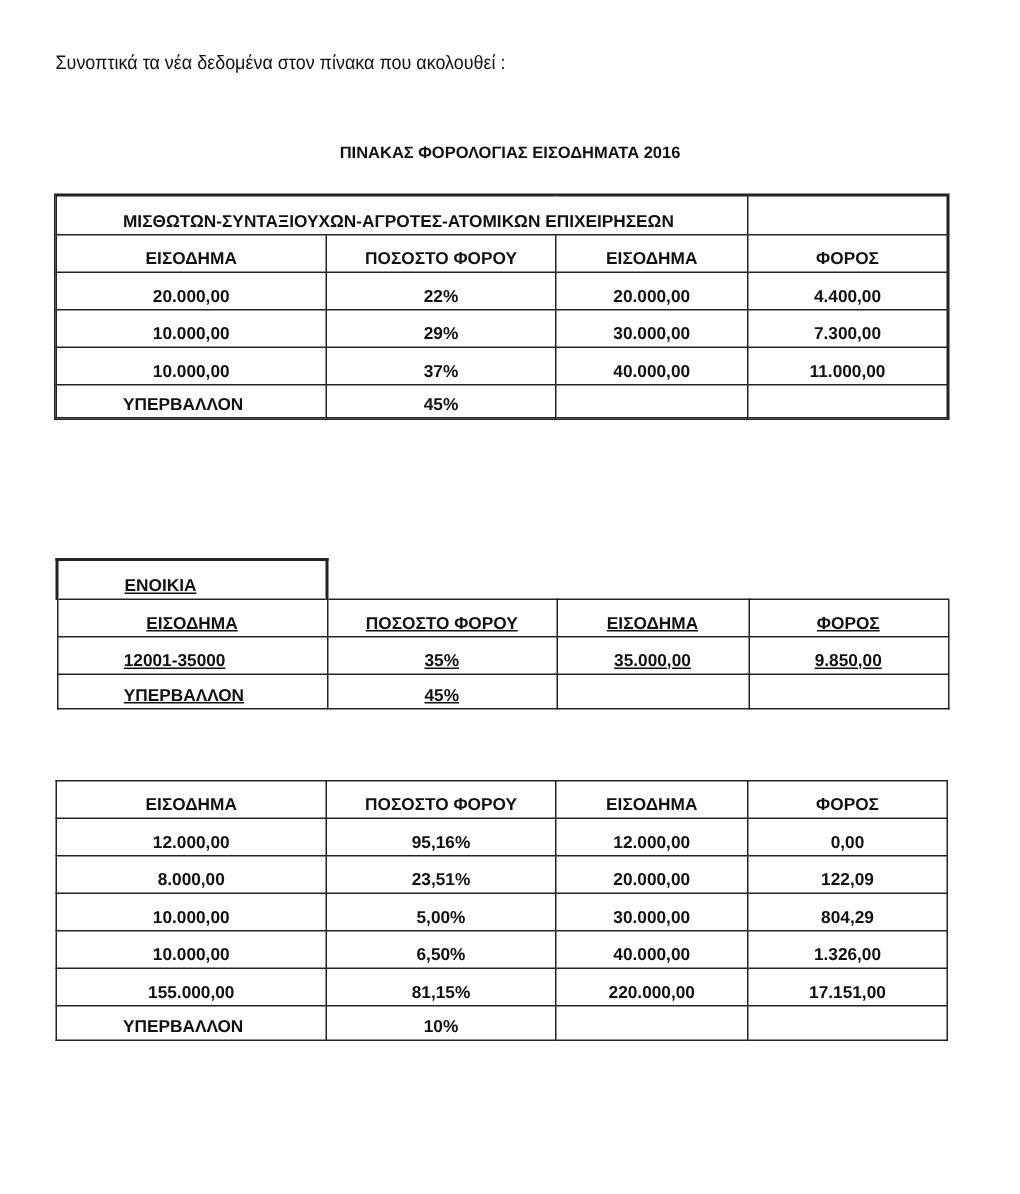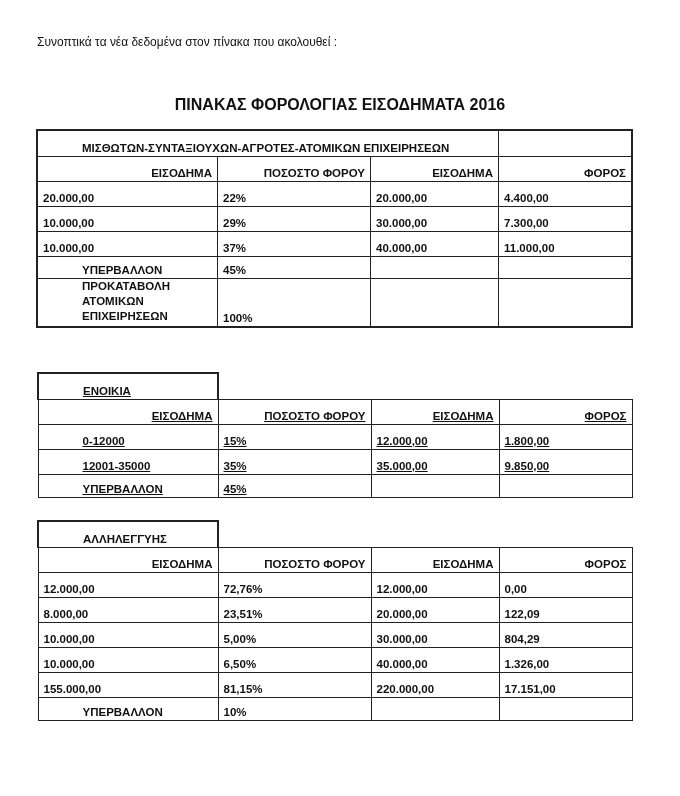--- a/index.html
+++ b/index.html
@@ -1,23 +1,23 @@
 <!DOCTYPE html>
 <html><head>
 <meta charset="utf-8">
 <style>
   html, body { margin: 0; padding: 0; background: #ffffff; }
   body { width: 680px; height: 796px; position: relative; overflow: hidden;
          font-family: "Liberation Sans", sans-serif; color: #111; }
   .intro { position: absolute; left: 37px; top: 34px; font-size: 13px; font-family: "Liberation Sans", sans-serif; transform: scaleX(0.92); transform-origin: left; }
-  .title { position: absolute; left: 0; width: 680px; top: 96px; text-align: center; font-size: 16px; font-weight: bold; }
+  .title { position: absolute; left: 0; width: 680px; top: 96px; text-align: center; font-size: 11px; font-weight: bold; }
   .tbl { position: absolute; left: 37px; border-collapse: collapse; table-layout: fixed; }
   .tbl td { border: 1px solid #222; font-size: 11.5px; font-weight: bold; padding: 0 5px 2px 5px; vertical-align: bottom; box-sizing: border-box; white-space: nowrap; }
-  .tbl td.r { text-align: left; }
-  .tbl td.c { text-align: right; }
+  .tbl td.r { text-align: center; }
+  .tbl td.c { text-align: center; }
   .tbl td.l { text-align: left; padding-left: 44px; }
   .tbl td.nob { border: none; border-bottom: 1px solid #222; }
   .tbl td.wrap { white-space: normal; line-height: 15px; }
   .tbl { outline: 1px solid #222; }
   col.c1 { width: 180px; } col.c2 { width: 153px; } col.c3 { width: 128px; } col.c4 { width: 133px; }
   #t1 { top: 130px; } #t2 { top: 372px; outline: none; text-decoration: underline; } #t3 { top: 520px; outline: none; }
   #t2 td.sect, #t3 td.sect { border: 2px solid #222; border-bottom: 1px solid #222; }
 </style>
 </head>
 <body>
@@ -60,52 +60,40 @@
     <td class="r">37%</td>
     <td class="r">40.000,00</td>
     <td class="r">11.000,00</td>
   </tr>
   <tr style="height:22px">
     <td class="l">ΥΠΕΡΒΑΛΛΟΝ</td>
     <td class="r">45%</td>
     <td class="r"></td>
     <td class="r"></td>
   </tr>
-  <tr style="height:46px">
-    <td class="l wrap">ΠΡΟΚΑΤΑΒΟΛΗ ΑΤΟΜΙΚΩΝ ΕΠΙΧΕΙΡΗΣΕΩΝ</td>
-    <td class="r">100%</td>
-    <td class="r"></td>
-    <td class="r"></td>
-  </tr>
 </tbody>
   </table>
 
 <table class="tbl" id="t2">
   <colgroup>
       <col class="c1">
       <col class="c2">
       <col class="c3">
       <col class="c4">
     </colgroup>
   <tbody>
       <tr style="height:26px">
     <td class="l sect">ΕΝΟΙΚΙΑ</td>
     <td class="nob" colspan="3"></td>
   </tr>
   <tr style="height:25px">
     <td class="c">ΕΙΣΟΔΗΜΑ</td>
     <td class="c">ΠΟΣΟΣΤΟ ΦΟΡΟΥ</td>
     <td class="c">ΕΙΣΟΔΗΜΑ</td>
     <td class="c">ΦΟΡΟΣ</td>
-  </tr>
-  <tr style="height:25px">
-    <td class="l">0-12000</td>
-    <td class="r">15%</td>
-    <td class="r">12.000,00</td>
-    <td class="r">1.800,00</td>
   </tr>
   <tr style="height:25px">
     <td class="l">12001-35000</td>
     <td class="r">35%</td>
     <td class="r">35.000,00</td>
     <td class="r">9.850,00</td>
   </tr>
   <tr style="height:23px">
     <td class="l">ΥΠΕΡΒΑΛΛΟΝ</td>
     <td class="r">45%</td>
@@ -116,33 +104,29 @@
   </table>
 
 <table class="tbl" id="t3">
   <colgroup>
       <col class="c1">
       <col class="c2">
       <col class="c3">
       <col class="c4">
     </colgroup>
   <tbody>
-      <tr style="height:26px">
-    <td class="l sect">ΑΛΛΗΛΕΓΓΥΗΣ</td>
-    <td class="nob" colspan="3"></td>
-  </tr>
   <tr style="height:25px">
     <td class="c">ΕΙΣΟΔΗΜΑ</td>
     <td class="c">ΠΟΣΟΣΤΟ ΦΟΡΟΥ</td>
     <td class="c">ΕΙΣΟΔΗΜΑ</td>
     <td class="c">ΦΟΡΟΣ</td>
   </tr>
   <tr style="height:25px">
     <td class="r">12.000,00</td>
-    <td class="r">72,76%</td>
+    <td class="r">95,16%</td>
     <td class="r">12.000,00</td>
     <td class="r">0,00</td>
   </tr>
   <tr style="height:25px">
     <td class="r">8.000,00</td>
     <td class="r">23,51%</td>
     <td class="r">20.000,00</td>
     <td class="r">122,09</td>
   </tr>
   <tr style="height:25px">

